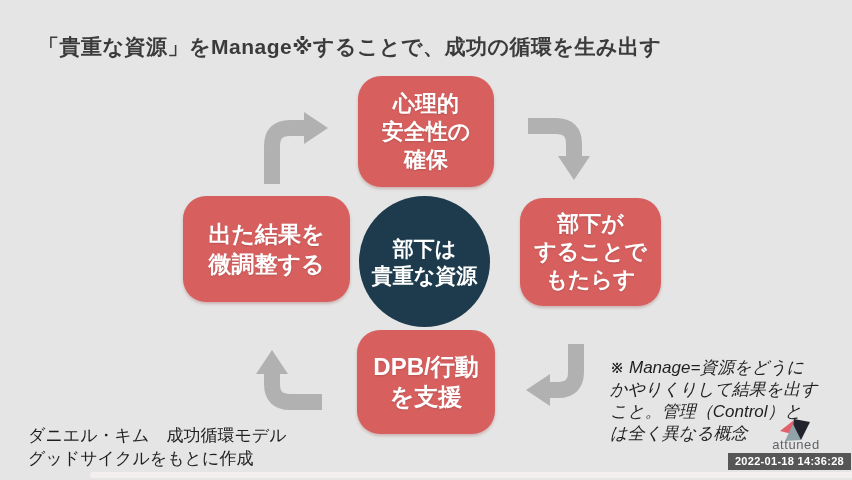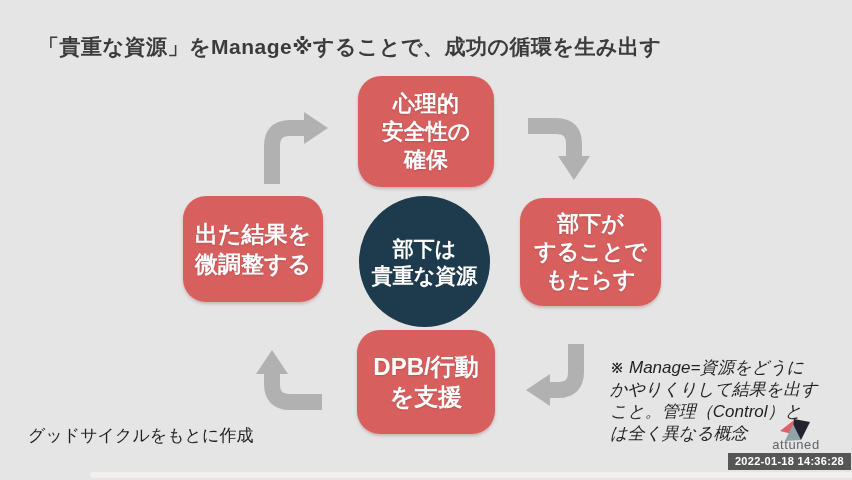--- a/index.html
+++ b/index.html
@@ -22,21 +22,21 @@
   }
   .box .ln {
     color:#ffffff; font-weight:bold; text-align:center;
     font-size:22px; line-height:28px; text-shadow:0 1px 2px rgba(0,0,0,0.15);
     white-space:nowrap;
   }
   .box-top    { left:358px; top:76px;  width:136px; height:111px; }
   .box-right  { left:520px; top:198px; width:141px; height:108px; }
   .box-bottom { left:357px; top:330px; width:138px; height:104px; }
   .box-bottom .ln { font-size:24px; line-height:30px; }
-  .box-left   { left:183px; top:196px; width:140px; height:106px; }
+  .box-left   { left:183px; top:196px; width:167px; height:106px; }
   .box-left .ln { font-size:23px; line-height:30px; }
 
   .center-circle {
     position:absolute; left:359px; top:196px; width:131px; height:131px;
     background:#1d3b4c; border-radius:50%;
     display:flex; flex-direction:column; align-items:center; justify-content:center;
   }
   .center-circle .ln {
     color:#ffffff; font-weight:bold; font-size:21px; line-height:27px;
     text-align:center; white-space:nowrap;
@@ -125,20 +125,21 @@
     </svg>
 
     <svg class="arrow arrow-bl" viewBox="0 0 80 80">
       <path d="M72 60 L40 60 Q22 60 22 42 L22 32" fill="none" stroke-width="16" stroke="#b1b1b1"></path>
       <polygon points="6,32 38,32 22,8" fill="#b1b1b1"></polygon>
     </svg>
 
   </div>
 
   <div class="caption">
+    <span class="ln">ダニエル・キム　成功循環モデル</span>
     <span class="ln">グッドサイクルをもとに作成</span>
   </div>
 
   <div class="note">
     <span class="ln">※ Manage=資源をどうに</span>
     <span class="ln">かやりくりして結果を出す</span>
     <span class="ln">こと。管理（Control）と</span>
     <span class="ln">は全く異なる概念</span>
   </div>
 

